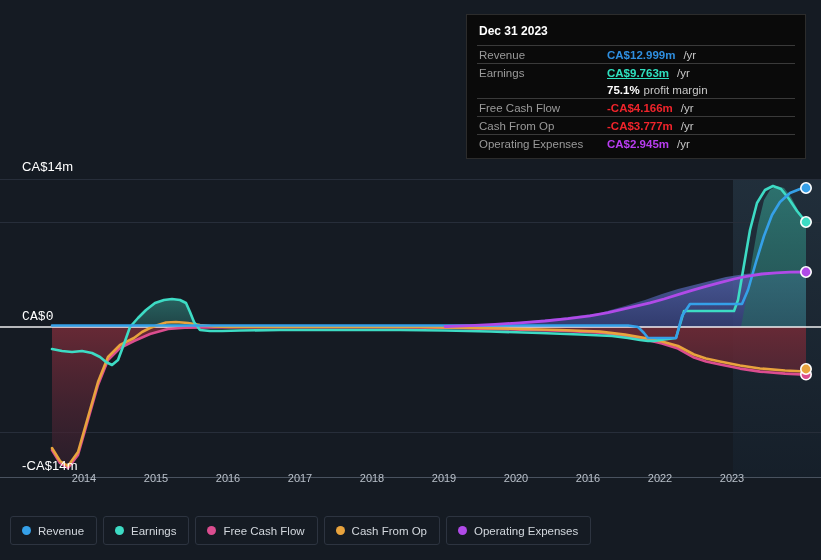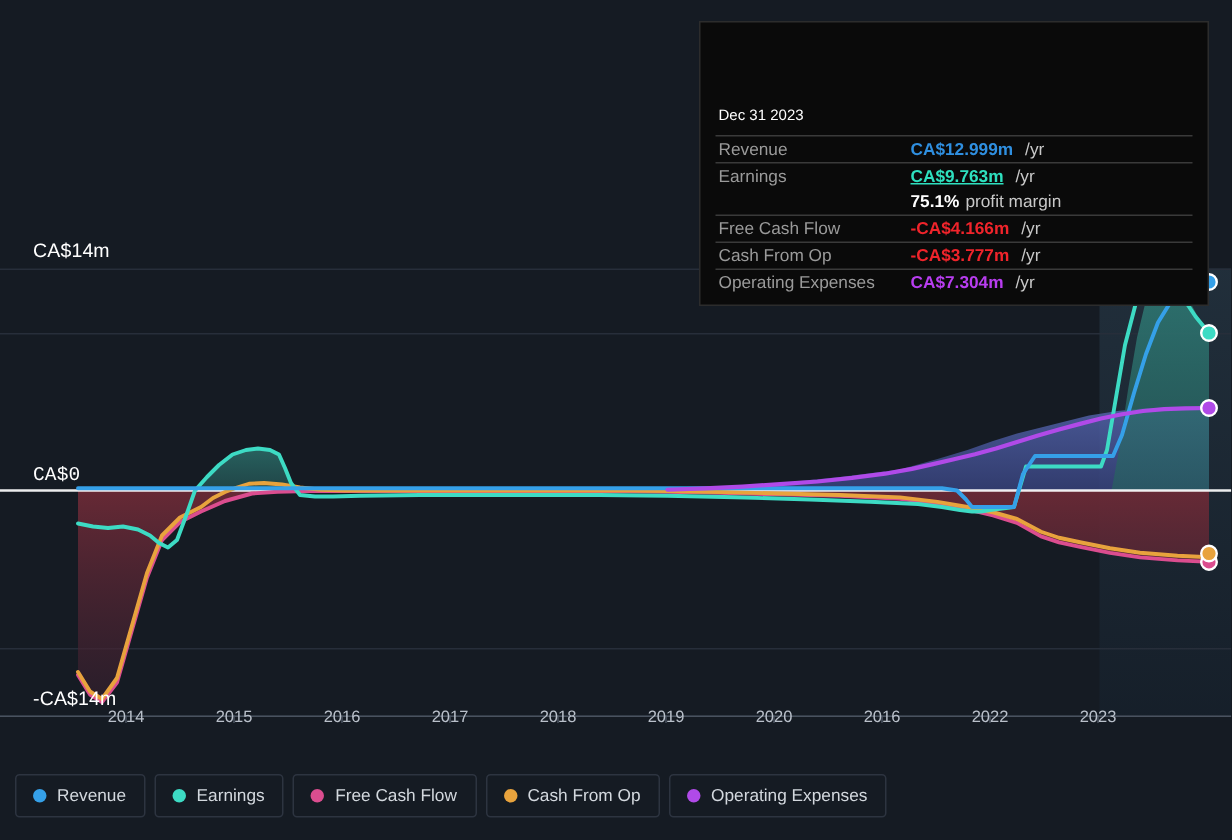--- a/index.html
+++ b/index.html
@@ -57,24 +57,23 @@
     position: absolute;
     left: 466px;
     top: 14px;
     width: 340px;
     background: #0a0a0a;
     border: 1px solid #2c2c2c;
     padding: 8px 10px 6px 10px;
   }
   #tooltip-title {
     color: #ffffff;
-    font-size: 10px;
-    font-weight: normal;
+    font-size: 12px;
+    font-weight: bold;
     padding: 1px 2px 7px 2px;
-    margin-top: 48px;
   }
   .tt-row {
     display: flex;
     align-items: center;
     border-top: 1px solid #3a3a3a;
     padding: 2.5px 2px;
     min-height: 17px;
   }
   .tt-row.no-rule { border-top: none; }
   .tt-key {
@@ -295,21 +294,21 @@
     </div>
 
     <div class="tt-row">
       <span class="tt-key">Cash From Op</span>
       <span class="tt-val v-neg">-CA$3.777m</span>
       <span class="tt-unit">/yr</span>
     </div>
 
     <div class="tt-row">
       <span class="tt-key">Operating Expenses</span>
-      <span class="tt-val v-opex">CA$7.304m</span>
+      <span class="tt-val v-opex">CA$2.945m</span>
       <span class="tt-unit">/yr</span>
     </div>
   </div>
 
   <div id="legend">
     <div class="legend-item">
       <span class="legend-dot" style="background:#35a0e8"></span>
       <span class="legend-label">Revenue</span>
     </div>
     <div class="legend-item">

